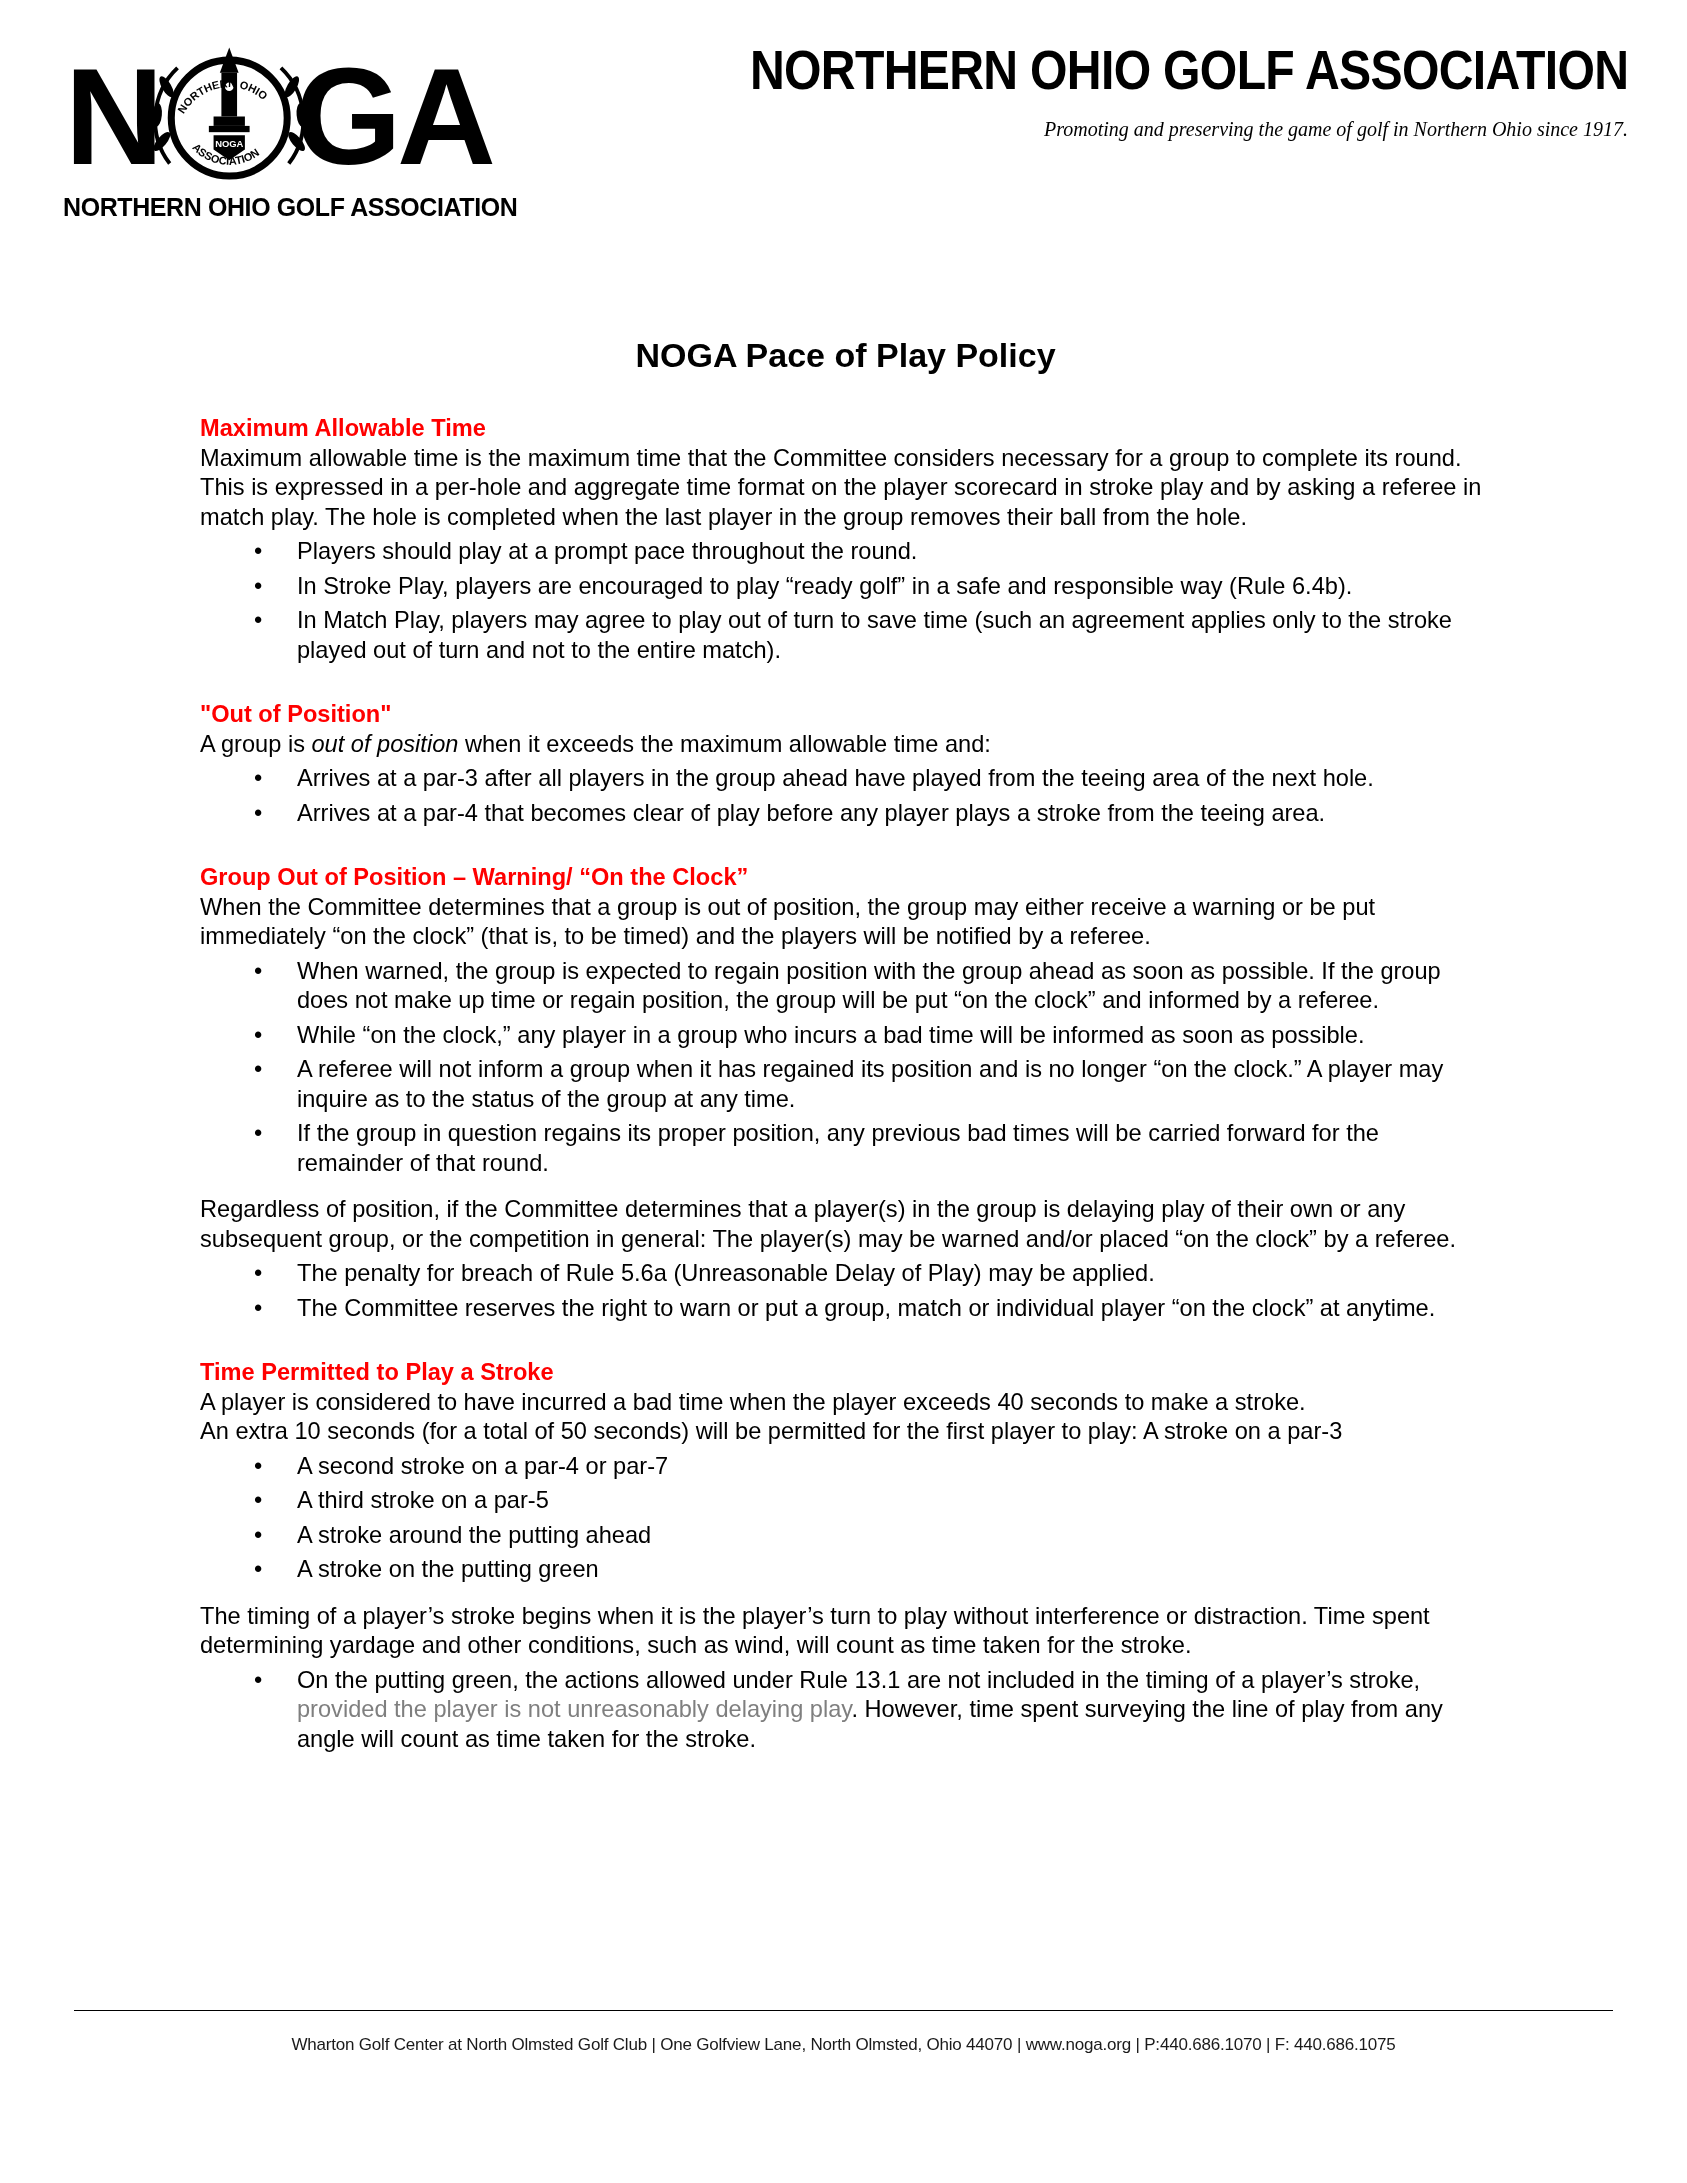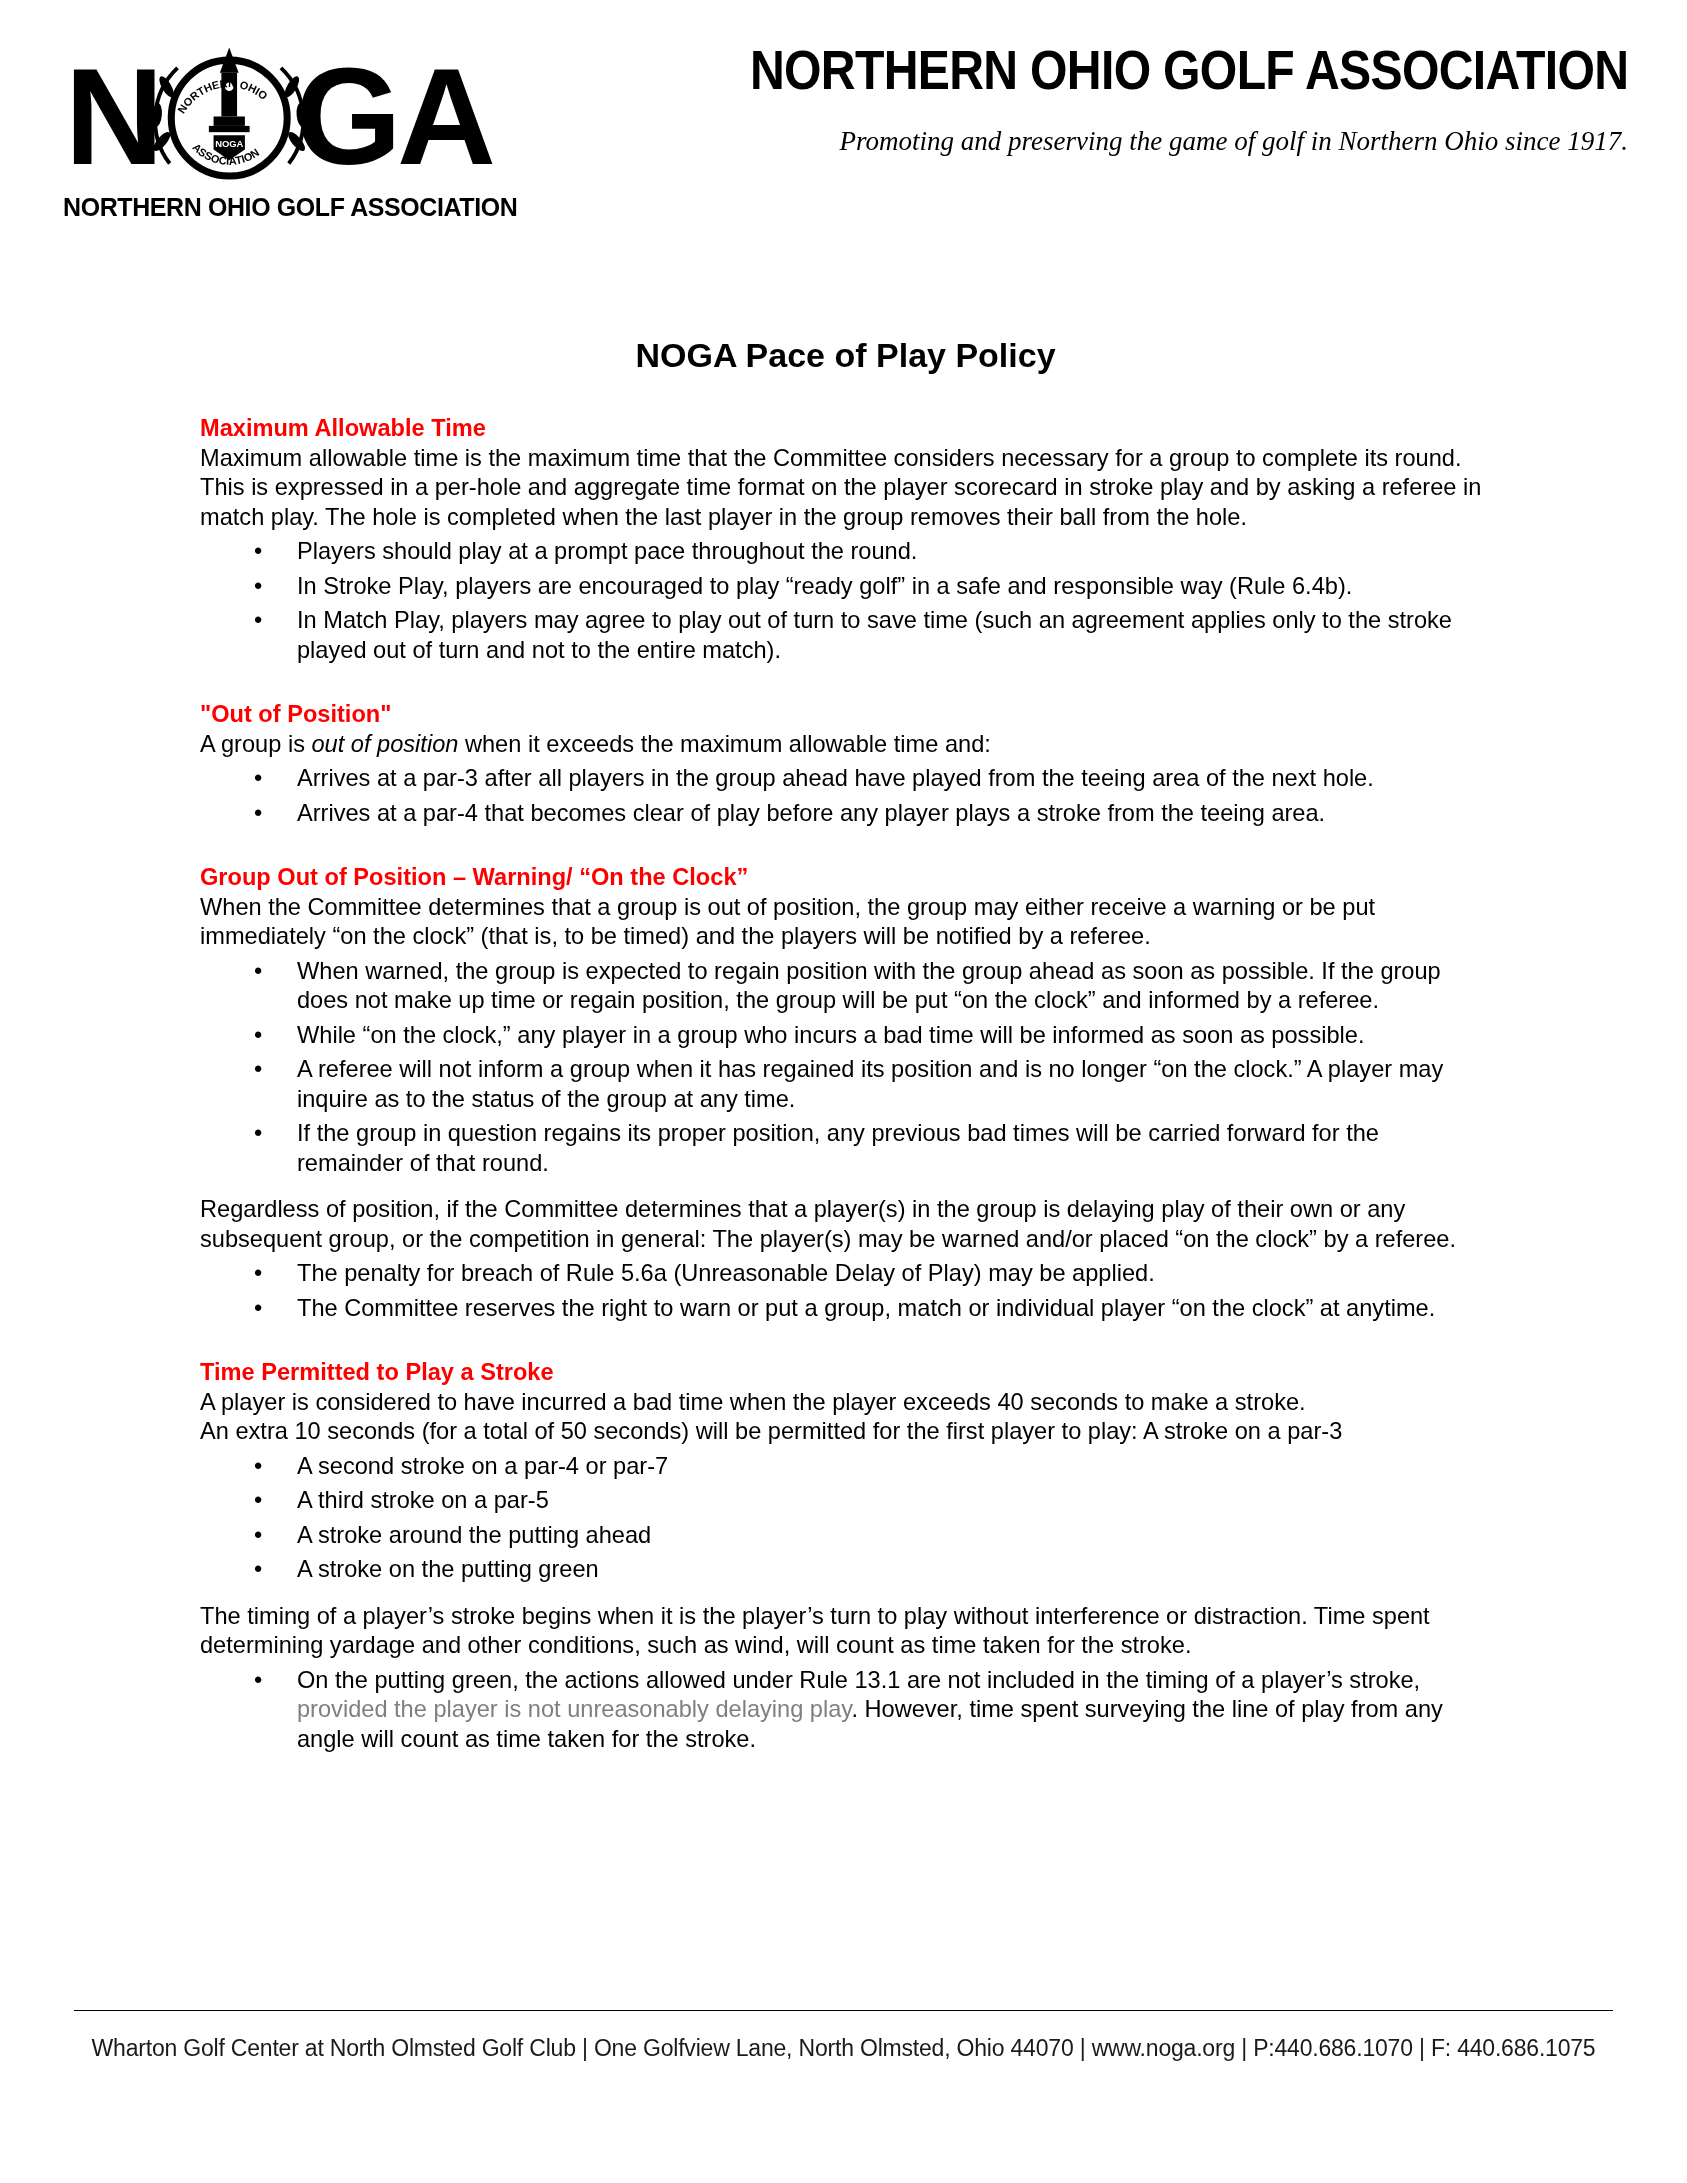--- a/index.html
+++ b/index.html
@@ -33,22 +33,22 @@
     font-weight: bold;
     font-size: 56px;
     letter-spacing: -0.8px;
     white-space: nowrap;
     transform: scaleX(0.86);
     transform-origin: right center;
   }
   .header-tagline {
     font-family: "Liberation Serif", serif;
     font-style: italic;
-    font-size: 27px;
-    margin-top: 24px;
+    font-size: 20px;
+    margin-top: 16px;
     white-space: nowrap;
   }
 
   
   .content {
     position: absolute;
     left: 200px;
     top: 321px;
     width: 1291px;
     font-size: 23.6px;
@@ -80,21 +80,21 @@
   }
   .spacer { height: 17px; }
   .b { font-weight: normal; }
   .i { font-style: italic; }
 
   
   .footer { position: absolute; left: 74px; top: 2010px; width: 1539px; }
   .footer-rule { border: 0; border-top: 1.7px solid #000; margin: 0 0 23.6px 0; }
   .footer-text {
     text-align: center;
-    font-size: 23px;
+    font-size: 17px;
     letter-spacing: -0.2px;
     color: #1a1a1a;
   }
 </style>
 </head>
 <body>
 
 <div class="page">
 
   <div class="logo-block">

